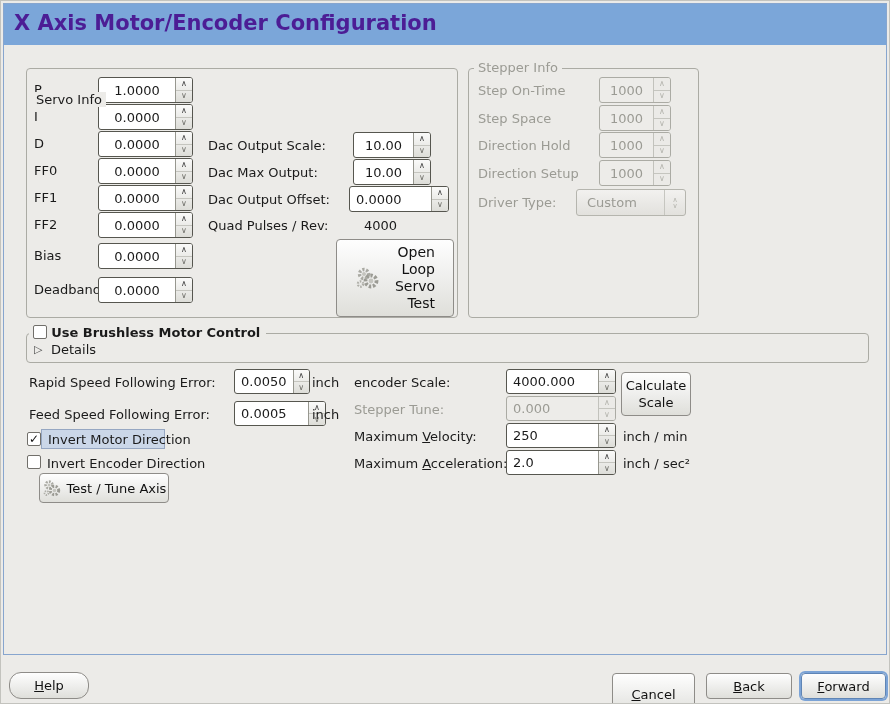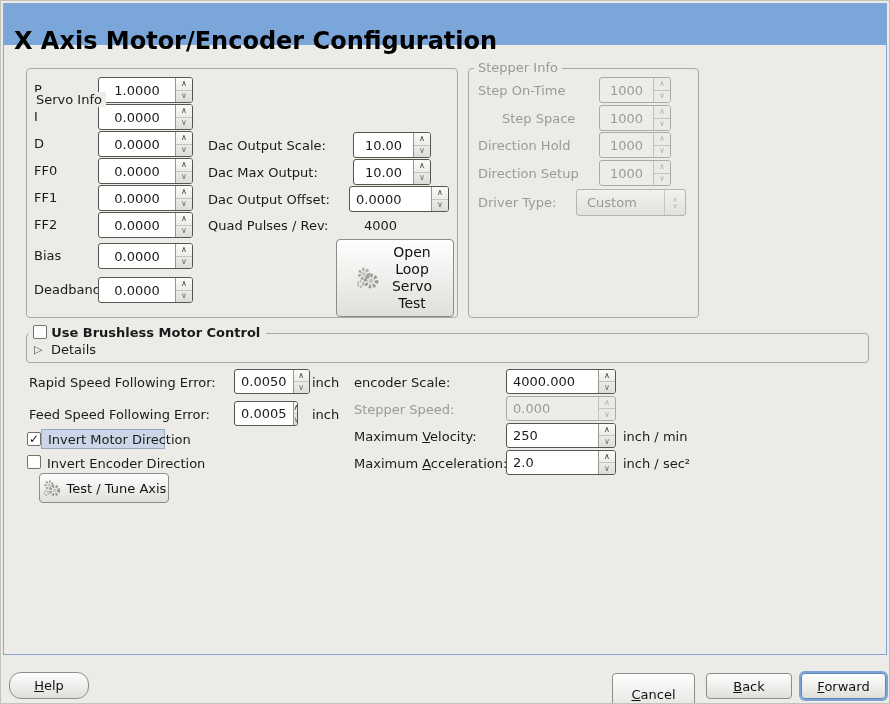--- a/index.html
+++ b/index.html
@@ -5,21 +5,21 @@
   html,body{margin:0;padding:0;}
   .win{
     position:relative;width:890px;height:704px;box-sizing:border-box;
     background:#ECEBE8;border:1px solid #C3C3BE;
     font-family:"DejaVu Sans","Liberation Sans",sans-serif;
     font-size:13px;color:#1a1a1a;overflow:hidden;
   }
   .mainbox{position:absolute;left:2px;top:2px;width:884px;height:652px;
     border:1px solid #87A5CE;background:#ECEBE8;box-sizing:border-box;}
   .titlebar{position:absolute;left:3px;top:3px;width:882px;height:41px;background:#7BA6D9;}
-  .title{position:absolute;left:10px;top:23px;font-size:24px;font-weight:bold;color:#000000;white-space:nowrap;}
+  .title{position:absolute;left:10px;top:7px;font-size:21px;font-weight:bold;color:#4c1d95;white-space:nowrap;}
   .lbl{position:absolute;white-space:nowrap;}
   .gray{color:#9B9B94;}
   .frame{position:absolute;border:1px solid #ABABA4;border-radius:4px;box-sizing:border-box;}
   .legend{position:absolute;background:#ECEBE8;padding:0 4px;white-space:nowrap;z-index:3;}
   
   .spin{position:absolute;background:#ffffff;border:1px solid #56564F;border-radius:3px;
     box-sizing:border-box;display:flex;overflow:hidden;}
   .spin .val{flex:1;display:flex;align-items:center;padding:0 6px;white-space:nowrap;}
   .spin .val.center{justify-content:center;padding:0 2px;}
   .spin .btns{width:16px;border-left:1px solid #97978F;display:flex;flex-direction:column;
@@ -161,28 +161,28 @@
   <div class="btn" style="left:335px;top:238px;width:118px;height:78px;">
     <span style="margin-right:8px;">
       <svg class="gearsvg" width="26" height="26" viewBox="0 0 26 26">
         <circle cx="9" cy="9" r="4.5" fill="none" stroke="#A9A9A2" stroke-width="3.4" stroke-dasharray="2.2 1.6"></circle>
         <circle cx="9" cy="9" r="2" fill="#C4C4BE"></circle>
         <circle cx="16" cy="16" r="5.5" fill="none" stroke="#9B9B94" stroke-width="3.8" stroke-dasharray="2.4 1.7"></circle>
         <circle cx="16" cy="16" r="2.4" fill="#C4C4BE"></circle>
         <circle cx="5.5" cy="19" r="2.6" fill="none" stroke="#AFAFA8" stroke-width="2.4" stroke-dasharray="1.6 1.2"></circle>
       </svg>
     </span>
-    <span style="width:46px;text-align:center;line-height:17px;font-size:14px;">Open Loop Servo Test</span>
+    <span style="width:46px;text-align:right;line-height:17px;font-size:14px;">Open Loop Servo Test</span>
   </div>
 
   <div class="frame" style="left:467px;top:67px;width:231px;height:250px;"></div>
   <div class="legend gray" style="left:473px;top:59px;">Stepper Info</div>
 
   <div class="lbl gray" style="left:477px;top:82px;">Step On-Time</div>
-  <div class="lbl gray" style="left:477px;top:110px;margin-left:24px;">Step Space</div>
+  <div class="lbl gray" style="left:477px;top:110px;">Step Space</div>
   <div class="lbl gray" style="left:477px;top:137px;">Direction Hold</div>
   <div class="lbl gray" style="left:477px;top:165px;">Direction Setup</div>
   <div class="lbl gray" style="left:477px;top:194px;">Driver Type:</div>
 
   <div class="spin disabled" style="left:598px;top:76px;width:72px;height:26px;">
     <span class="val center">1000</span>
     <span class="btns">
         <i class="up">∧</i>
         <i class="dn">∨</i>
       </span>
@@ -229,21 +229,21 @@
   <div class="spin" style="left:233px;top:368px;width:76px;height:25px;">
     <span class="val">0.0050</span>
     <span class="btns">
         <i class="up">∧</i>
         <i class="dn">∨</i>
       </span>
   </div>
   <div class="lbl" style="left:311px;top:374px;">inch</div>
 
   <div class="lbl" style="left:28px;top:406px;">Feed Speed Following Error:</div>
-  <div class="spin" style="left:233px;top:400px;width:64px;height:25px;">
+  <div class="spin" style="left:233px;top:400px;width:92px;height:25px;">
     <span class="val">0.0005</span>
     <span class="btns">
         <i class="up">∧</i>
         <i class="dn">∨</i>
       </span>
   </div>
   <div class="lbl" style="left:311px;top:406px;">inch</div>
 
   <div class="cb" style="left:26px;top:431px;">✓</div>
   <div class="hl" style="left:40px;top:428px;width:124px;height:20px;">
@@ -267,22 +267,25 @@
   </div>
 
   <div class="lbl" style="left:353px;top:374px;">encoder Scale:</div>
   <div class="spin" style="left:505px;top:368px;width:110px;height:25px;">
     <span class="val">4000.000</span>
     <span class="btns">
         <i class="up">∧</i>
         <i class="dn">∨</i>
       </span>
   </div>
-
-  <div class="lbl gray" style="left:353px;top:401px;">Stepper Speed:</div>
+  <div class="btn" style="left:620px;top:371px;width:70px;height:44px;line-height:17px;">
+    <span>Calculate Scale</span>
+  </div>
+
+  <div class="lbl gray" style="left:353px;top:401px;">Stepper Tune:</div>
   <div class="spin disabled" style="left:505px;top:395px;width:110px;height:25px;gap:26px;">
     <span class="val">0.000</span>
     <span class="btns">
         <i class="up">∧</i>
         <i class="dn">∨</i>
       </span>
   </div>
 
   <div class="lbl" style="left:353px;top:428px;"><span>Maximum </span><span class="mn">V</span><span>elocity:</span></div>
   <div class="spin" style="left:505px;top:422px;width:110px;height:25px;">

